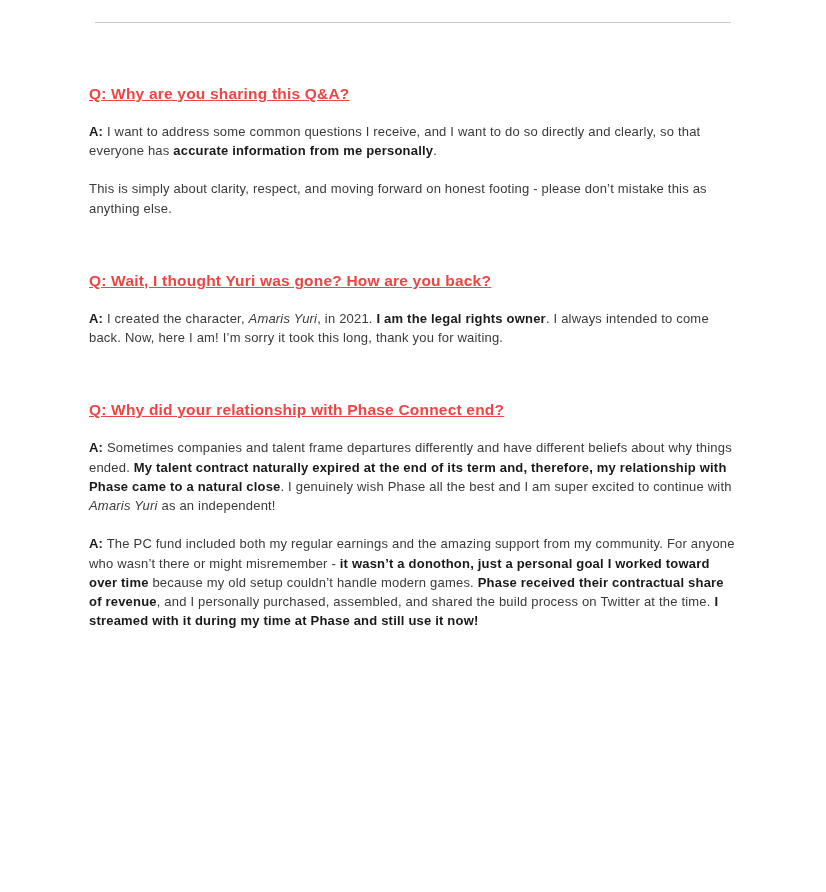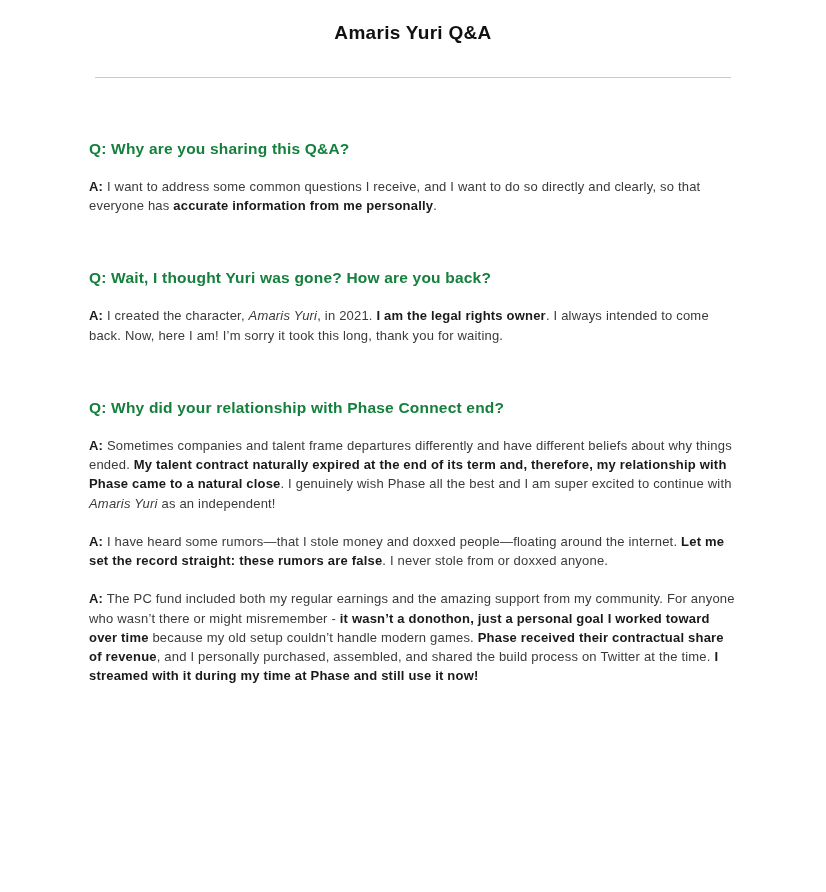--- a/index.html
+++ b/index.html
@@ -33,23 +33,24 @@
     border: none;
     border-top: 1px solid #c9c9c9;
     margin: 0 6px;
   }
   section.qa {
     margin: 0;
   }
   h2.question {
     font-size: 15.5px;
     font-weight: bold;
-    color: #15803d;
+    color: #ef4444;
     margin: 54px 0 0 0;
     letter-spacing: 0.2px;
+    text-decoration: underline;
   }
   h2.question.first {
     margin-top: 62px;
   }
   h2.question.tight {
     margin-top: 33px;
   }
   p.answer {
     font-size: 13px;
     line-height: 1.48;
@@ -64,41 +65,40 @@
   p.answer .i {
     font-style: italic;
   }
 </style>
 </head>
 <body>
 
 <div class="page">
   <div class="doc">
 
-    <h1 class="title">Amaris Yuri Q&amp;A</h1>
 
     <hr class="divider">
 
     <section class="qa">
       <h2 class="question first">Q: Why are you sharing this Q&amp;A?</h2>
       <p class="answer"><span class="b">A:</span><span> I want to address some common questions I receive, and I want to do so directly and clearly, so that everyone has </span><span class="b">accurate information from me personally</span><span>.</span></p>
+      <p class="answer"><span>This is simply about clarity, respect, and moving forward on honest footing - please don’t mistake this as anything else.</span></p>
     </section>
 
     <section class="qa">
       <h2 class="question">Q: Wait, I thought Yuri was gone? How are you back?</h2>
       <p class="answer"><span class="b">A:</span><span> I created the character, </span><span class="i">Amaris Yuri</span><span>, in 2021. </span><span class="b">I am the legal rights owner</span><span>. I always intended to come back. Now, here I am! I’m sorry it took this long, thank you for waiting.</span></p>
     </section>
 
     <section class="qa">
       <h2 class="question">Q: Why did your relationship with Phase Connect end?</h2>
       <p class="answer"><span class="b">A:</span><span> Sometimes companies and talent frame departures differently and have different beliefs about why things ended. </span><span class="b">My talent contract naturally expired at the end of its term and, therefore, my relationship with Phase came to a natural close</span><span>. I genuinely wish Phase all the best and I am super excited to continue with </span><span class="i">Amaris Yuri</span><span> as an independent!</span></p>
     </section>
 
     <section class="qa">
-      <p class="answer"><span class="b">A:</span><span> I have heard some rumors—that I stole money and doxxed people—floating around the internet. </span><span class="b">Let me set the record straight: these rumors are false</span><span>. I never stole from or doxxed anyone.</span></p>
     </section>
 
     <section class="qa">
       <p class="answer"><span class="b">A:</span><span> The PC fund included both my regular earnings and the amazing support from my community. For anyone who wasn’t there or might misremember - </span><span class="b">it wasn’t a donothon, just a personal goal I worked toward over time</span><span> because my old setup couldn’t handle modern games. </span><span class="b">Phase received their contractual share of revenue</span><span>, and I personally purchased, assembled, and shared the build process on Twitter at the time. </span><span class="b">I streamed with it during my time at Phase and still use it now!</span></p>
     </section>
 
   </div>
 </div>
 
 </body></html>

